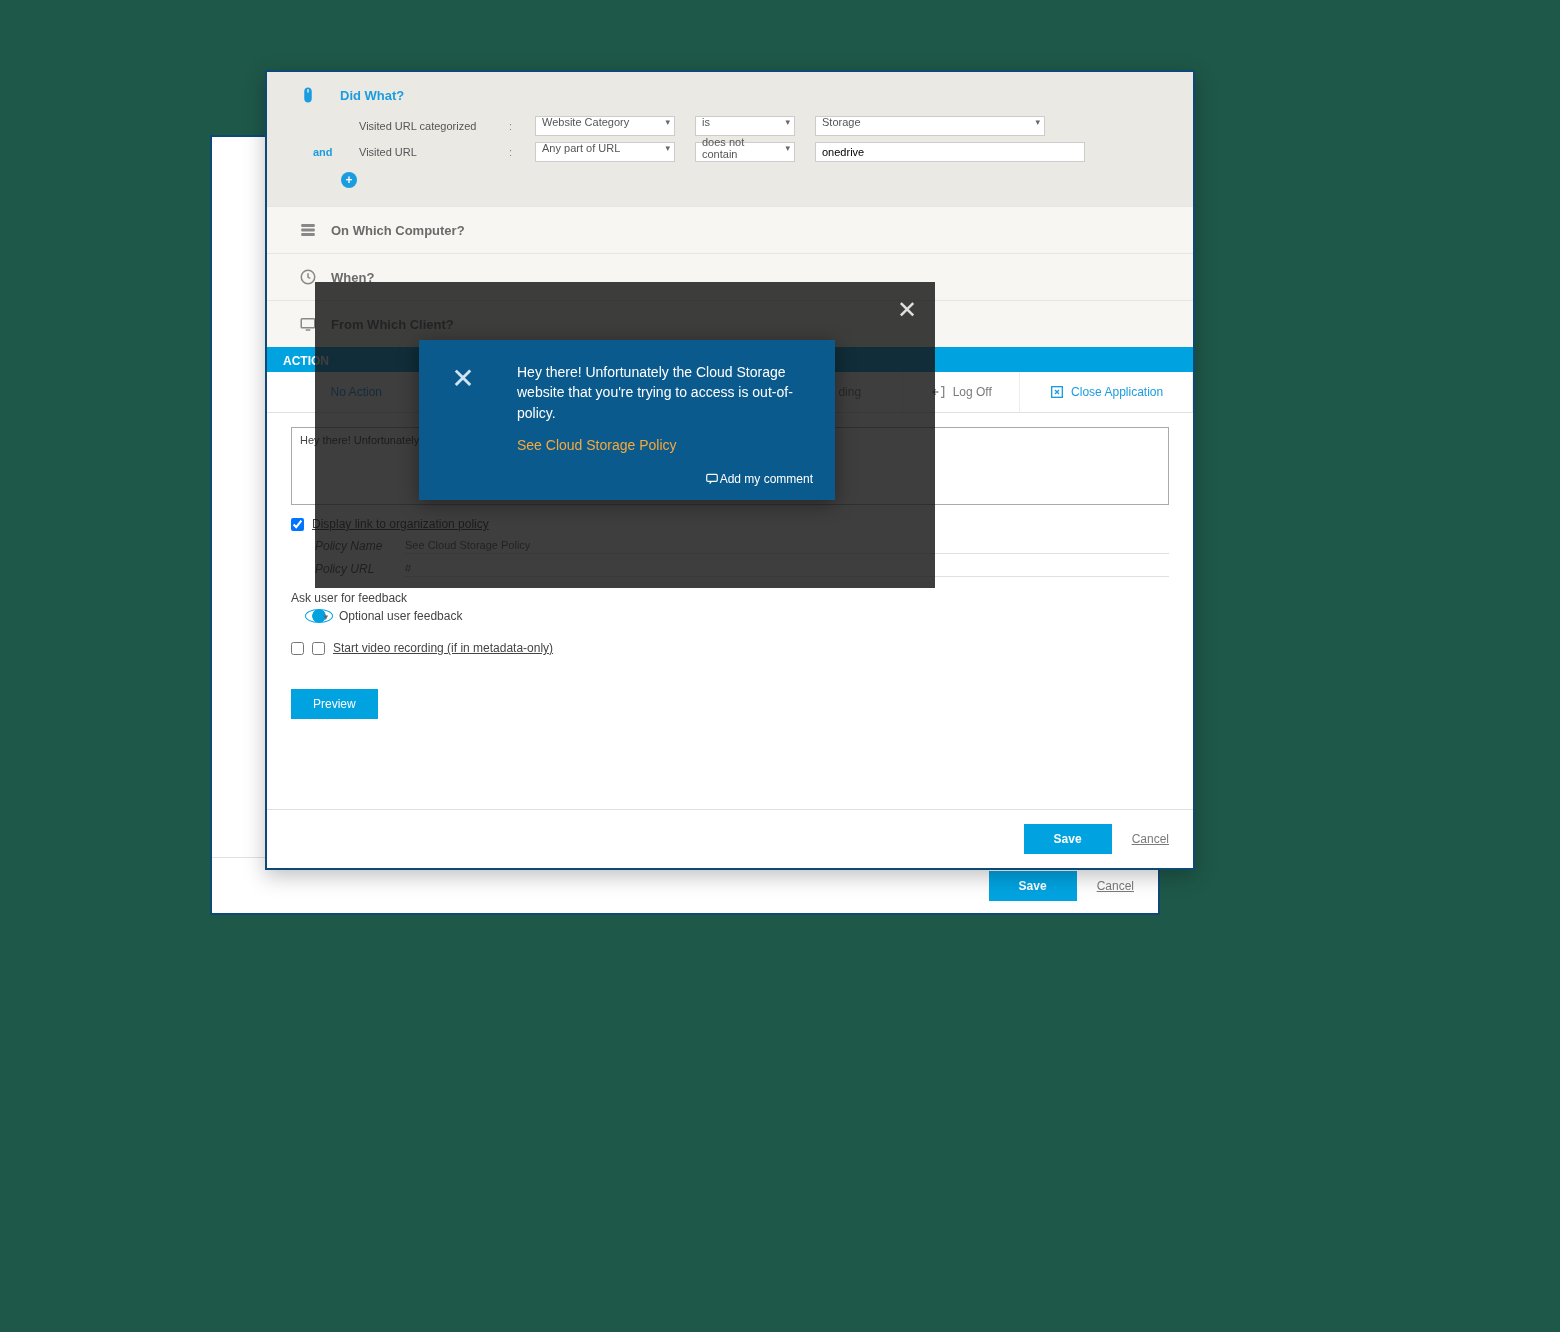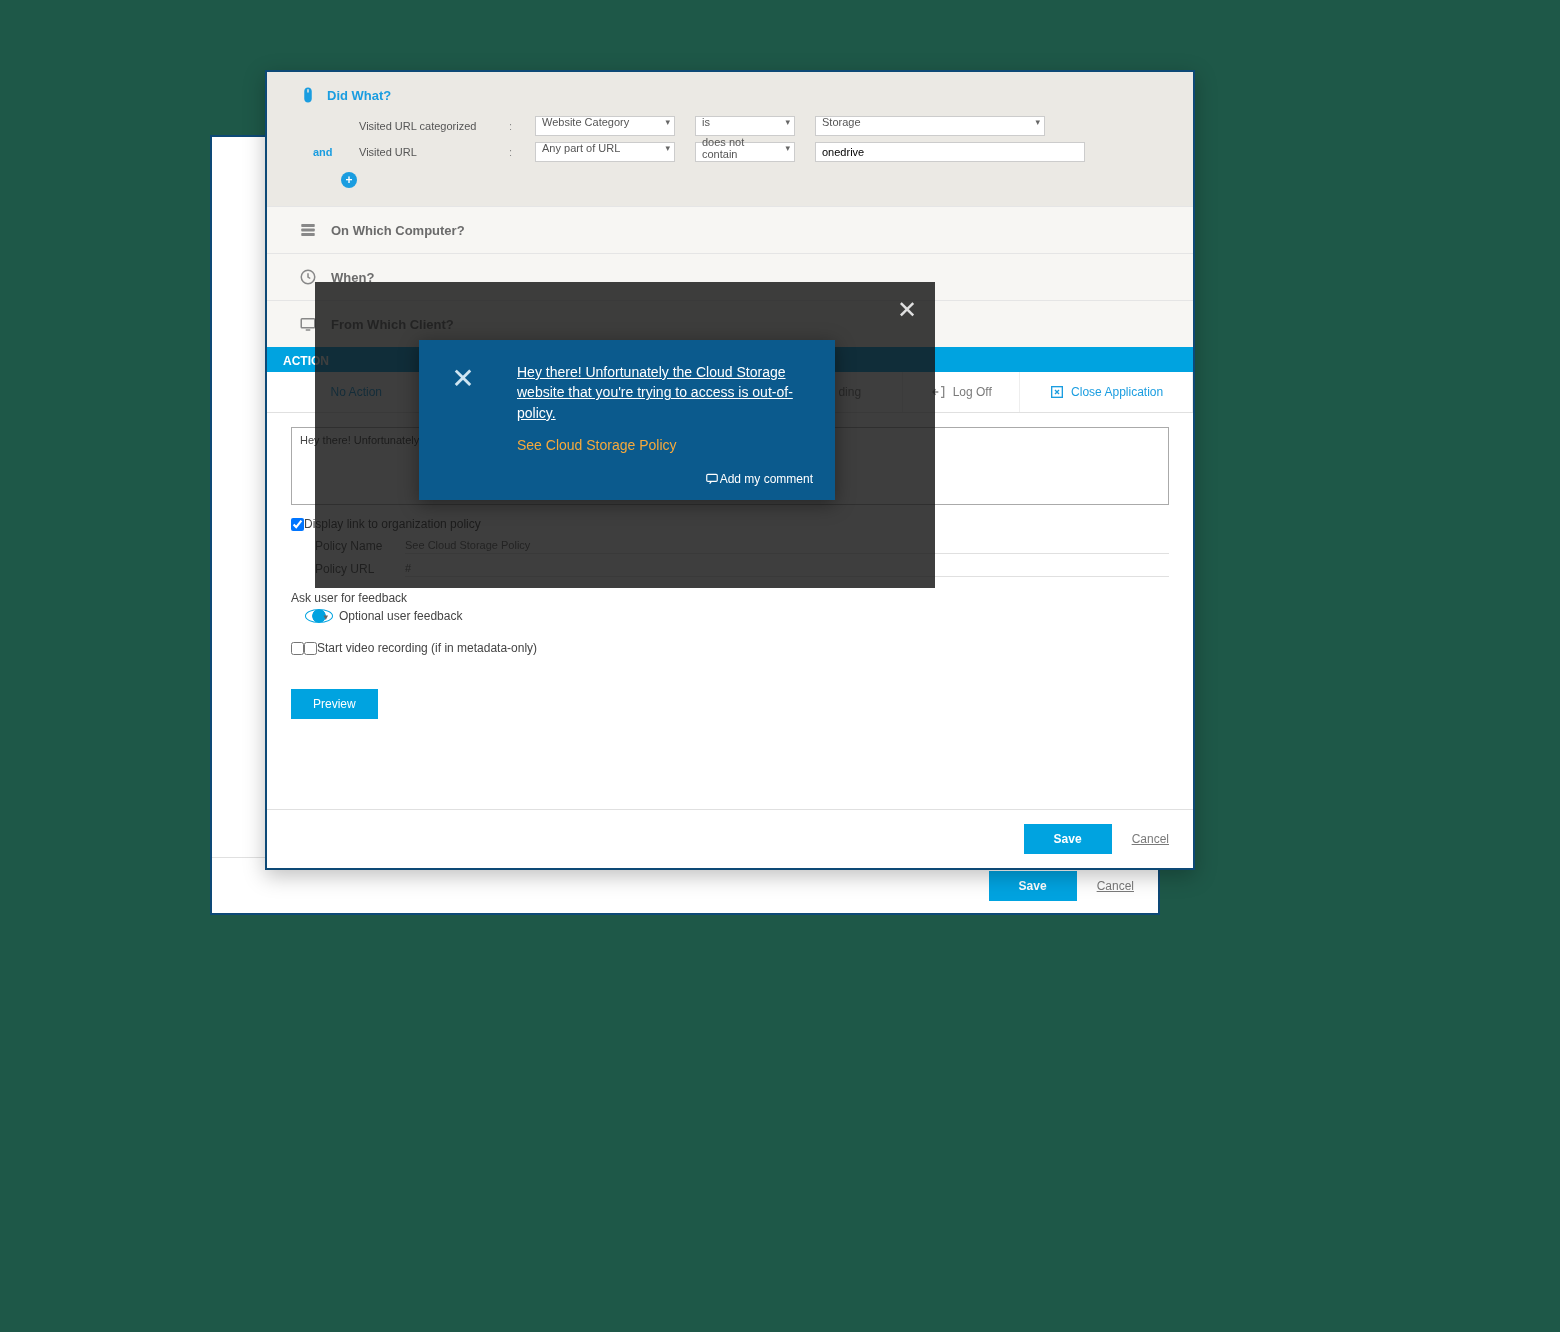--- a/index.html
+++ b/index.html
@@ -27,21 +27,21 @@
   border: 2px solid #0d4976;
   display: flex; flex-direction: column;
   box-shadow: 0 6px 20px rgba(0,0,0,0.25);
 }
 
 .did-what {
   background: #ebe9e4;
   padding: 14px 20px 18px 32px;
 }
 .did-what-title {
-  display: flex; align-items: center; gap: 10px;
+  display: flex; align-items: center; gap: 23px;
   color: #1a9de0; font-size: 13px; font-weight: 600;
   margin-bottom: 12px;
 }
 .mouse-icon { width: 18px; height: 18px; }
 .condition-row {
   display: flex; align-items: center; gap: 20px;
   font-size: 11px; color: #555; margin-bottom: 6px;
   padding-left: 14px;
 }
 .conj { color: #1a9de0; font-weight: 600; width: 26px; }
@@ -91,23 +91,23 @@
   border-right: 1px solid #eee;
 }
 .tab.accent { color: #1a9de0; }
 .tab .tab-icon { width: 16px; height: 16px; }
 
 .action-body { padding: 14px 24px 16px 24px; background: #fff; flex: 1 1 auto; }
 .textarea {
   width: 100%; height: 78px; border: 1px solid #aaa; padding: 6px 8px;
   font-size: 11px; color: #444; resize: none;
 }
-.chk-row { display: flex; align-items: center; font-size: 12px; color: #444; margin-top: 8px; }
+.chk-row { display: flex; align-items: center; gap: 8px; font-size: 12px; color: #444; margin-top: 8px; text-decoration: underline; }
 .field-row { display: flex; align-items: center; gap: 10px; margin-top: 6px; margin-left: 24px; font-size: 12px; color: #555; }
-.field-row label { width: 80px; }
+.field-row label { width: 80px; font-style: italic; }
 .field-row .val { border-bottom: 1px solid #e0e0e0; flex: 1; font-size: 11px; color: #666; padding: 2px 0; }
 .fb-section { margin-top: 14px; font-size: 12px; color: #444; }
 .radio-row { display: flex; align-items: center; gap: 6px; margin-left: 14px; margin-top: 4px; }
 .radio { width: 12px; height: 12px; border: 1px solid #888; border-radius: 50%; display: inline-block; }
 .radio.sel { border-color: #00a3e0; background: radial-gradient(circle, #00a3e0 45%, #fff 50%); }
 
 .preview-btn {
   margin-top: 34px; background: #00a3e0; color: #fff; border: none;
   padding: 8px 22px; font-size: 12px; cursor: pointer;
 }
@@ -139,21 +139,21 @@
   width: 416px; background: #0b5a8d;
   display: flex;
   box-shadow: 0 4px 18px rgba(0,0,0,0.4);
 }
 .popup .left {
   width: 88px; display: flex; align-items: flex-start; justify-content: center;
   padding-top: 22px; background: #0b5a8d;
 }
 .popup .left .x { color: #cfe5f2; font-size: 28px; font-weight: 200; cursor: pointer; }
 .popup .right { flex: 1; padding: 22px 22px 14px 10px; }
-.popup .msg { color: #fff; font-size: 14px; line-height: 1.45; text-decoration: underline; }
+.popup .msg { color: #fff; font-size: 14px; line-height: 1.45; }
 .popup .link { color: #f7a93b; font-size: 14px; margin-top: 14px; display: inline-block; }
 .popup .comment-row {
   display: flex; justify-content: flex-end; align-items: center; 
   margin-top: 18px; color: #fff; font-size: 12px;
 }
 .popup .comment-icon { width: 16px; height: 14px; }
 </style>
 </head>
 <body>
 

